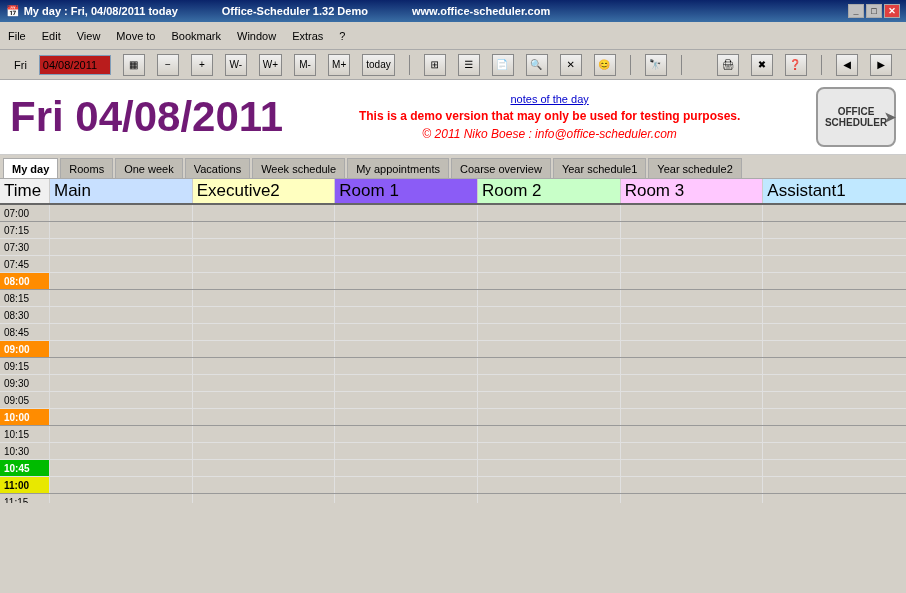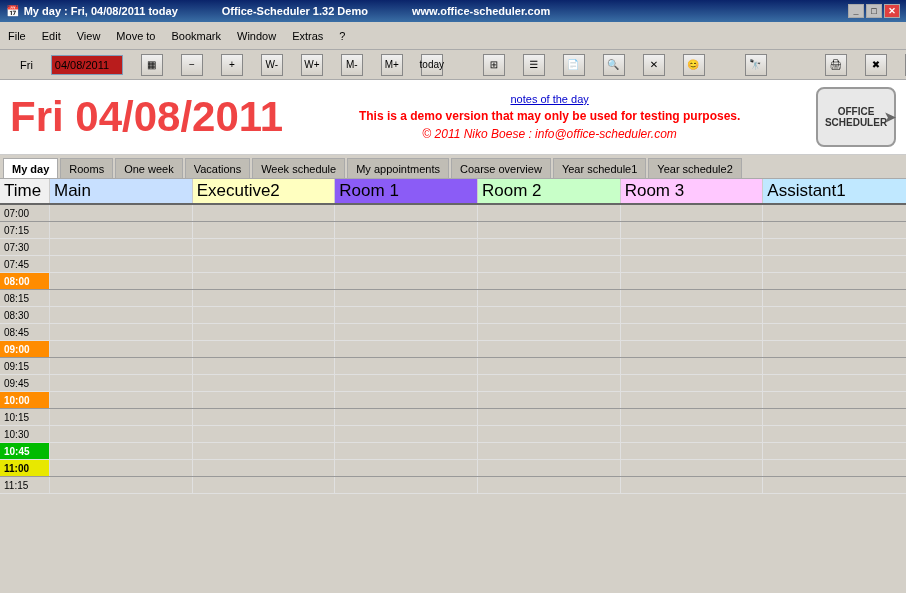--- a/index.html
+++ b/index.html
@@ -40,24 +40,24 @@
       font-size: 11px;
       height: 28px;
       align-items: center;
     }
     .menu-item { cursor: pointer; padding: 1px 4px; }
 
     
     #toolbar {
       background: #d4d0c8;
       border-bottom: 1px solid #aaa;
-      padding: 2px 20px;
+      padding: 2px 14px;
       display: flex;
       align-items: center;
-      gap: 18px;
+      gap: 12px;
       height: 30px;
       flex-wrap: nowrap;
     }
     .tb-label { font-size: 11px; color: #000; }
     .tb-input {
       font-size: 11px;
       border: 1px solid #7f9db9;
       background: #b91c1c;
       padding: 1px 3px;
       height: 20px;
@@ -83,21 +83,21 @@
       align-items: center;
       justify-content: space-between;
       padding: 4px 10px;
       height: 75px;
       border-bottom: 1px solid #ccc;
     }
     #header-left { }
     #header-date {
       font-size: 42px;
       font-weight: bold;
-      color: #ef4444;
+      color: #701a75;
       line-height: 1;
     }
     #header-center {
       text-align: center;
       flex: 1;
       padding: 0 10px;
     }
     .notes-link { color: #0000cc; text-decoration: underline; font-size: 11px; cursor: pointer; }
     .demo-warning { color: red; font-size: 12px; font-weight: bold; margin: 4px 0; }
     .copyright { color: #333; font-size: 12px; font-style: italic; }
@@ -399,21 +399,30 @@
         <div class="time-row">
           <div class="time-cell time-label">09:15</div>
           <div class="schedule-cell"></div>
           <div class="schedule-cell"></div>
           <div class="schedule-cell"></div>
           <div class="schedule-cell"></div>
           <div class="schedule-cell"></div>
           <div class="schedule-cell"></div>
         </div>
         <div class="time-row">
-          <div class="time-cell time-label">09:45</div>
+          <div class="time-cell time-label">09:30</div>
+          <div class="schedule-cell"></div>
+          <div class="schedule-cell"></div>
+          <div class="schedule-cell"></div>
+          <div class="schedule-cell"></div>
+          <div class="schedule-cell"></div>
+          <div class="schedule-cell"></div>
+        </div>
+        <div class="time-row">
+          <div class="time-cell time-label">09:05</div>
           <div class="schedule-cell"></div>
           <div class="schedule-cell"></div>
           <div class="schedule-cell"></div>
           <div class="schedule-cell"></div>
           <div class="schedule-cell"></div>
           <div class="schedule-cell"></div>
         </div>
         <div class="time-row hour-row">
           <div class="time-cell time-label" style="background: rgb(255, 140, 0); color: white; font-weight: bold;">10:00</div>
           <div class="schedule-cell"></div>

